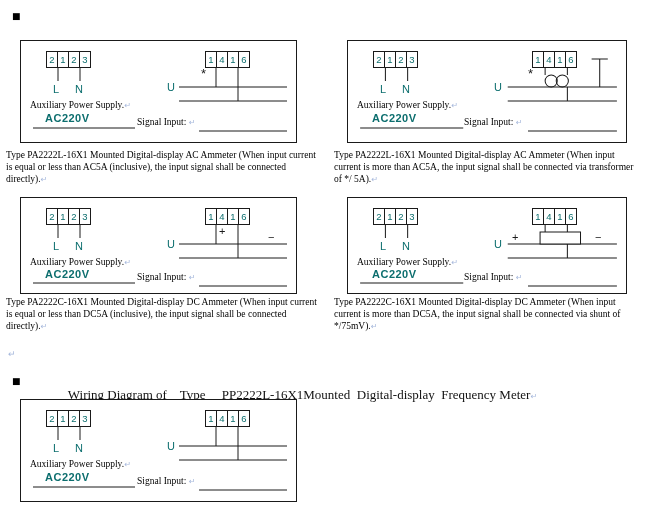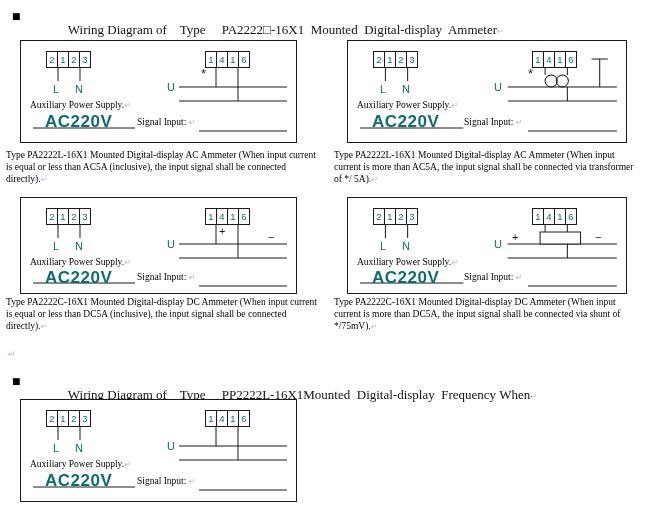--- a/index.html
+++ b/index.html
@@ -12,32 +12,29 @@
   .wires{position:absolute;left:0;top:0;}
   .w{stroke:#1a1a1a;stroke-width:1;fill:none;}
   .wr{stroke:#1a1a1a;stroke-width:1;fill:#fff;}
   .tbox{position:absolute;display:flex;border:1px solid #1a1a1a;background:#fff;height:15px;}
   .tbox span{display:block;width:10px;text-align:center;font-family:"Liberation Sans",sans-serif;font-size:9.5px;line-height:15px;color:#0c6e6e;border-right:1px solid #1a1a1a;}
   .tbox span:last-child{border-right:none;}
   .lbl{position:absolute;font-family:"Liberation Sans",sans-serif;font-size:11px;color:#0c6e6e;}
   .opmark{position:absolute;font-family:"Liberation Sans",sans-serif;font-size:11px;color:#1a1a1a;}
   .star{font-size:13px;}
   .aux{position:absolute;font-size:9.5px;color:#000;white-space:nowrap;}
-  .acv{position:absolute;font-family:"Liberation Sans",sans-serif;font-weight:bold;font-size:17px;letter-spacing:.5px;color:#0c6e6e;}
+  .acv{position:absolute;font-family:"Liberation Sans",sans-serif;font-weight:bold;font-size:11px;letter-spacing:.5px;color:#0c6e6e;}
   .sig{position:absolute;font-size:9.5px;color:#000;white-space:nowrap;}
 </style>
 </head>
 <body>
 
 <div class="page">
 
   <span class="bullet" style="left:12px;top:11px;">■</span>
-  <div class="heading" style="left:55px;top:6px;">
-    <span>Wiring Diagram of    Type     PA2222□-16X1  Mounted  Digital-display  Ammeter</span><span class="pmark">↵</span>
-  </div>
 
   <div class="dbox" style="left:20px;top:40px;width:275px;height:101px;">
     <svg class="wires" width="275" height="101" viewBox="0 0 275 101">
       <path class="w" d="M37,26 V40 M59,26 V40 M12,87 H114 M178,90 H266 M158,46 H266 M158,60 H266 M195,26 V46 M217,26 V60"></path>
     </svg>
     <div class="tbox" style="left:25px;top:10px;">
       <span>2</span>
         <span>1</span>
         <span>2</span>
         <span>3</span>
@@ -164,21 +161,21 @@
     <span>Type PA2222C-16X1  Mounted Digital-display DC Ammeter (When input current is equal or less than DC5A (inclusive), the input signal shall be connected  directly).</span><span class="pmark">↵</span>
   </div>
   <div class="caption" style="left:334px;top:296px;width:308px;">
     <span>Type PA2222C-16X1  Mounted Digital-display DC Ammeter (When input current is more than DC5A, the input signal shall be connected  via shunt of */75mV).</span><span class="pmark">↵</span>
   </div>
 
   <span class="pmark" style="position:absolute;left:8px;top:349px;font-size:9px;">↵</span>
 
   <span class="bullet" style="left:12px;top:376px;">■</span>
   <div class="heading" style="left:55px;top:371px;">
-    <span>Wiring Diagram of    Type     PP2222L-16X1Mounted  Digital-display  Frequency When</span><span class="pmark">↵</span>
+    <span>Wiring Diagram of    Type     PP2222L-16X1Mounted  Digital-display  Frequency Meter</span><span class="pmark">↵</span>
   </div>
 
   <div class="dbox" style="left:20px;top:399px;width:275px;height:101px;">
     <svg class="wires" width="275" height="101" viewBox="0 0 275 101">
       <path class="w" d="M37,26 V40 M59,26 V40 M12,87 H114 M178,90 H266 M158,46 H266 M158,60 H266 M195,26 V46 M217,26 V60"></path>
     </svg>
     <div class="tbox" style="left:25px;top:10px;">
       <span>2</span>
         <span>1</span>
         <span>2</span>

